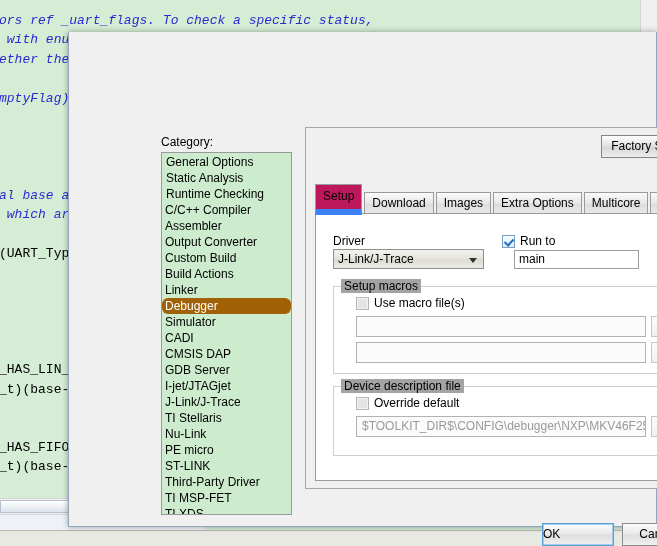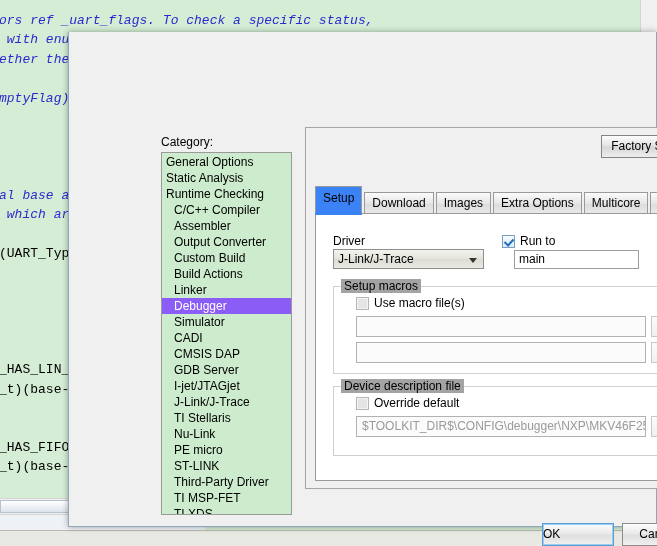--- a/index.html
+++ b/index.html
@@ -91,22 +91,22 @@
     background:#cdeccd;
     border:1px solid #9a9a9a;
     box-sizing:border-box;
     overflow:hidden;
     padding-top:1px;
   }
   .cat-item{
     font-size:12px;color:#000;line-height:16px;height:16px;
     padding-left:4px;white-space:nowrap;cursor:default;
   }
-  .cat-item.ind{padding-left:12px;}
-  .cat-item.sel{background:#8b5cf6;color:#ffffff;}
+  .cat-item.ind{padding-left:3px;}
+  .cat-item.sel{background:#a16207;color:#ffffff;border-radius:6px;}
 
   
   #rpane{
     position:absolute;left:236px;top:95px;width:412px;height:362px;
     background:#f0f0f0;border:1px solid #a6a6a6;box-sizing:border-box;
   }
   #factory-btn{
     position:absolute;right:8px;top:7px;width:105px;height:21px;
     background:linear-gradient(to bottom,#fdfdfd,#e2e2e2 48%,#d6d6d6 52%,#ededed);
     border:1px solid #848484;
@@ -119,22 +119,22 @@
     position:absolute;left:9px;top:62px;height:24px;
     display:flex;align-items:flex-end;
   }
   .tab{
     height:21px;line-height:21px;padding:0 7px;font-size:12px;color:#000;
     background:linear-gradient(to bottom,#fbfbfb,#e6e6e6 50%,#dcdcdc 52%,#eaeaea);
     border:1px solid #9a9a9a;border-bottom:none;margin-right:2px;
     cursor:pointer;white-space:nowrap;
   }
   .tab.active{
-    height:24px;line-height:23px;background:#3b82f6;
-    border-bottom:4px solid #3b82f6;position:relative;z-index:3;
+    height:24px;line-height:23px;background:#be185d;
+    border-bottom:6px solid #3b82f6;position:relative;z-index:3;
     margin-bottom:-1px;
   }
   #tabpage{
     position:absolute;left:9px;top:85px;width:393px;height:268px;
     background:#ffffff;border:1px solid #9a9a9a;box-sizing:border-box;
   }
 
   
   .lbl{font-size:12px;color:#000;}
   #driver-label{position:absolute;left:17px;top:20px;}

